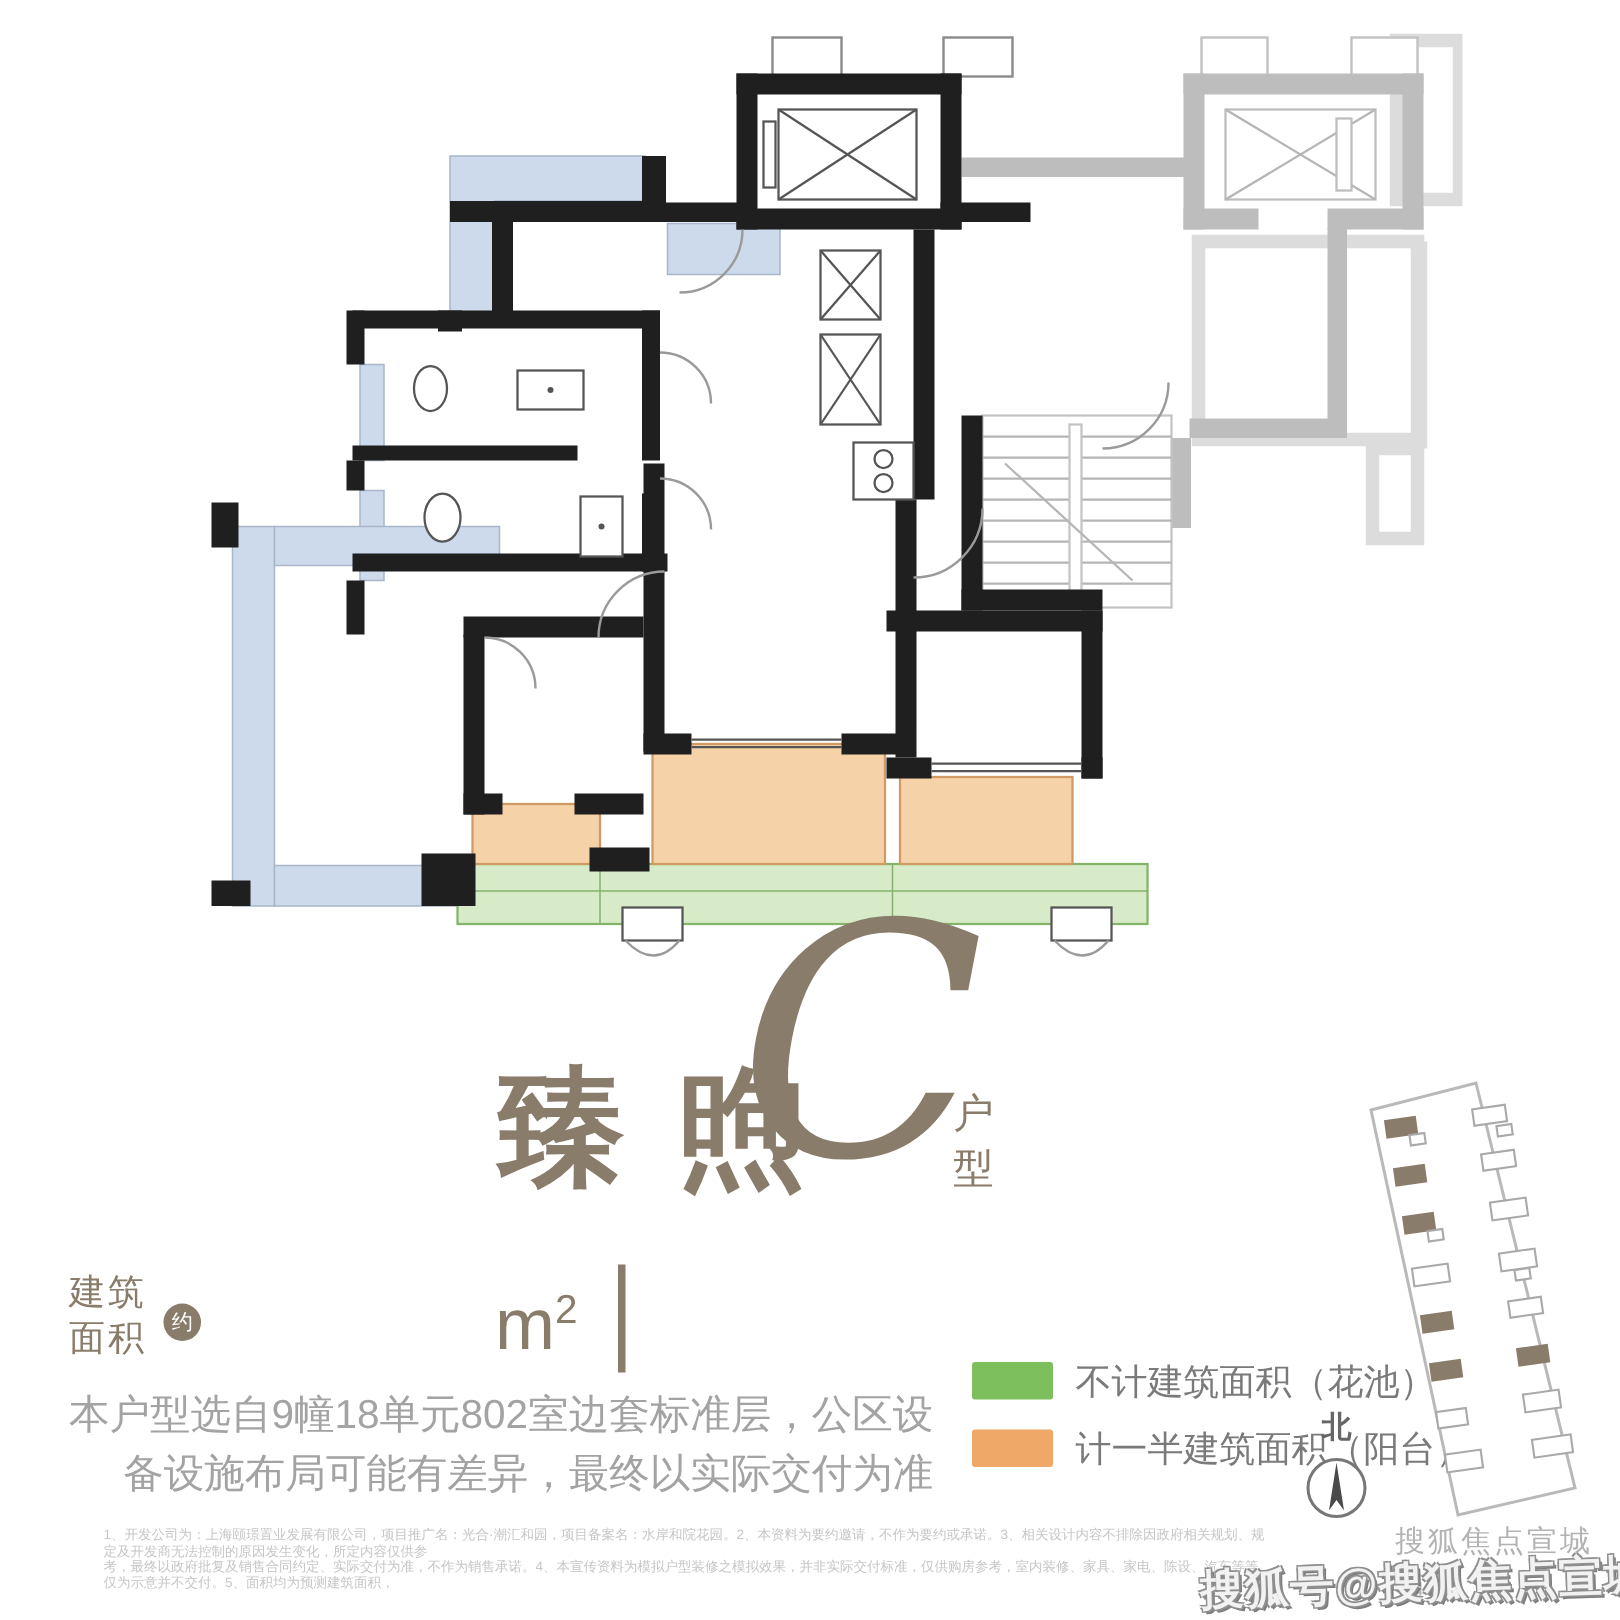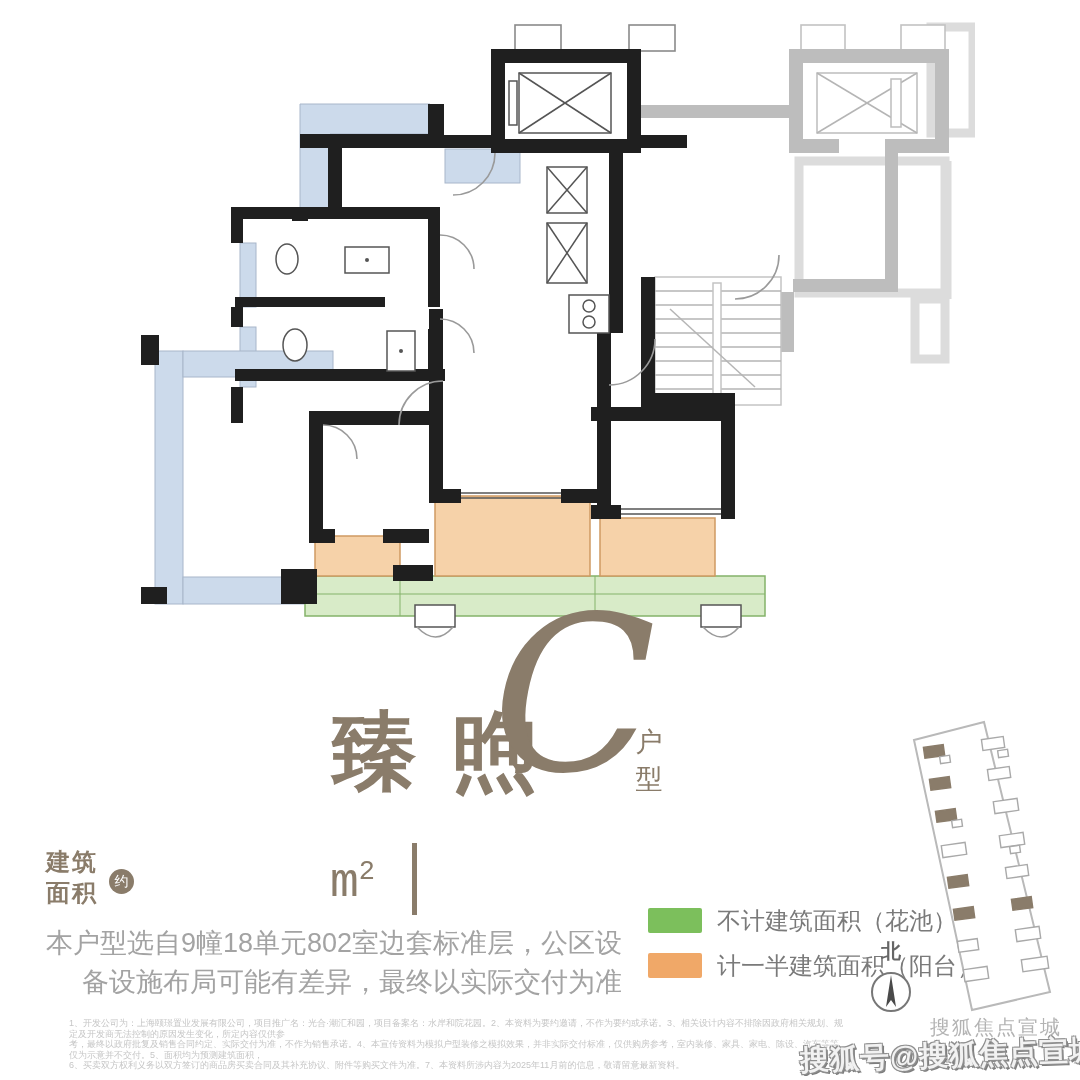--- a/index.html
+++ b/index.html
@@ -24,26 +24,26 @@
   
   .title-name{position:absolute;left:331px;top:694px;font-family:"DejaVu Serif","Liberation Serif",serif;
       font-size:86px;letter-spacing:34px;color:var(--taupe);font-weight:600;white-space:nowrap;}
   .title-c{position:absolute;left:492px;top:588px;font-family:"DejaVu Serif","Liberation Serif",serif;
       font-style:italic;font-size:215px;line-height:215px;color:var(--taupe);}
   .title-suffix{position:absolute;left:634px;top:724px;font-size:27px;line-height:37px;
       color:var(--taupe);text-align:center;width:30px;}
 
   
   .area-label{position:absolute;left:46px;top:846px;font-size:24px;line-height:31px;
-      color:var(--taupe);font-weight:bold;letter-spacing:2px;}
+      color:var(--taupe);font-weight:normal;letter-spacing:2px;}
   .approx-badge{position:absolute;left:109px;top:869px;width:25px;height:25px;border-radius:50%;
       background:var(--taupe);color:#fff;font-size:14px;line-height:25px;text-align:center;}
   .area-value{position:absolute;left:126px;top:796px;font-family:"DejaVu Serif","Liberation Serif",serif;
       font-size:132px;line-height:120px;color:var(--taupe);letter-spacing:-3px;}
-  .area-unit{position:absolute;left:330px;top:856px;font-family:Liberation Mono, monospace;
+  .area-unit{position:absolute;left:330px;top:856px;font-family:Liberation Sans, sans-serif;
       font-size:48px;color:var(--taupe);}
   .area-unit sup{font-size:27px;}
   .area-divider{position:absolute;left:412px;top:843px;width:5px;height:72px;background:var(--taupe);}
   .area-layout{position:absolute;left:430px;top:846px;font-size:52px;color:var(--taupe);
       letter-spacing:3px;font-weight:bold;}
 
   
   .desc{position:absolute;left:46px;top:924px;font-size:27px;line-height:39px;color:var(--body_gray);text-align:right;}
 
   
@@ -300,18 +300,17 @@
       <rect class="bldg" x="118" y="50" width="10" height="7" transform="rotate(-8 123 53)"></rect>
       <rect class="bldg" x="130" y="146" width="10" height="7" transform="rotate(-8 135 149)"></rect>
     </g>
   </svg>
 
   <div class="draft-note">搜狐焦点宣城站</div>
 
   <div class="fineprint">
     <div>1、开发公司为：上海颐璟置业发展有限公司，项目推广名：光合·潮汇和园，项目备案名：水岸和院花园。2、本资料为要约邀请，不作为要约或承诺。3、相关设计内容不排除因政府相关规划、规定及开发商无法控制的原因发生变化，所定内容仅供参</div>
     <div>考，最终以政府批复及销售合同约定、实际交付为准，不作为销售承诺。4、本宣传资料为模拟户型装修之模拟效果，并非实际交付标准，仅供购房参考，室内装修、家具、家电、陈设、汽车等等仅为示意并不交付。5、面积均为预测建筑面积，</div>
-    <div>6、买卖双方权利义务以双方签订的商品房买卖合同及其补充协议、附件等购买文件为准。7、本资料所涉内容为2025年11月前的信息，敬请留意最新资料。</div>
   </div>
 
   <div class="watermark">搜狐号@搜狐焦点宣城站</div>
 
 </div>
 
 </body></html>

